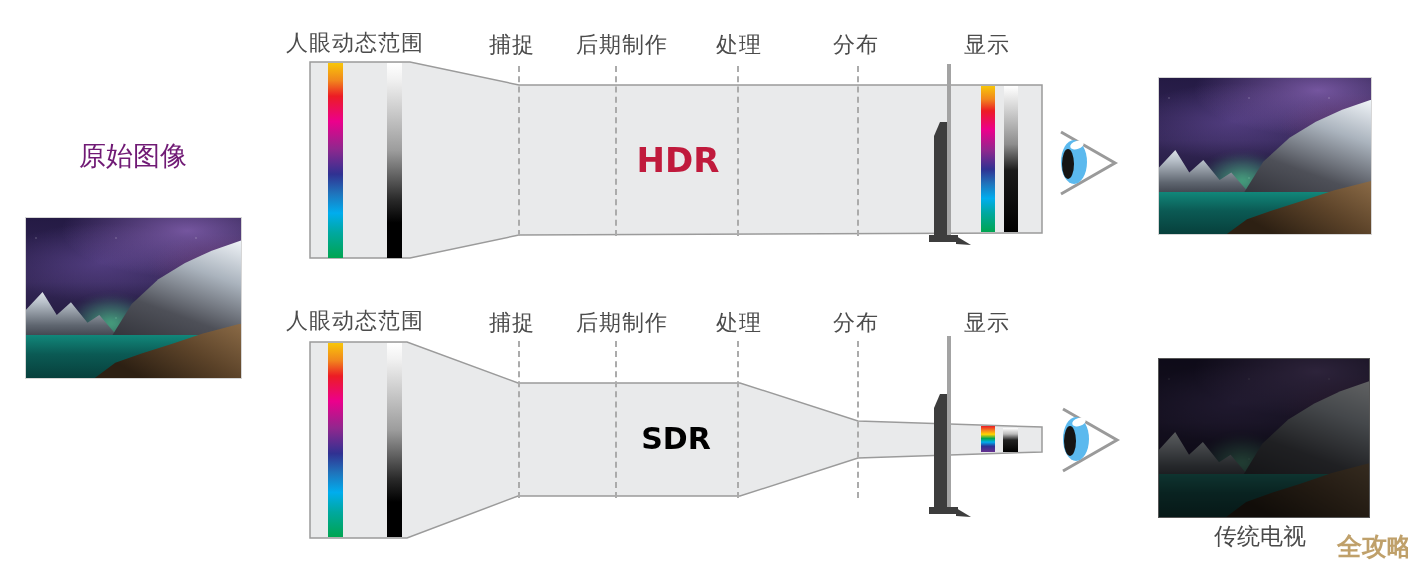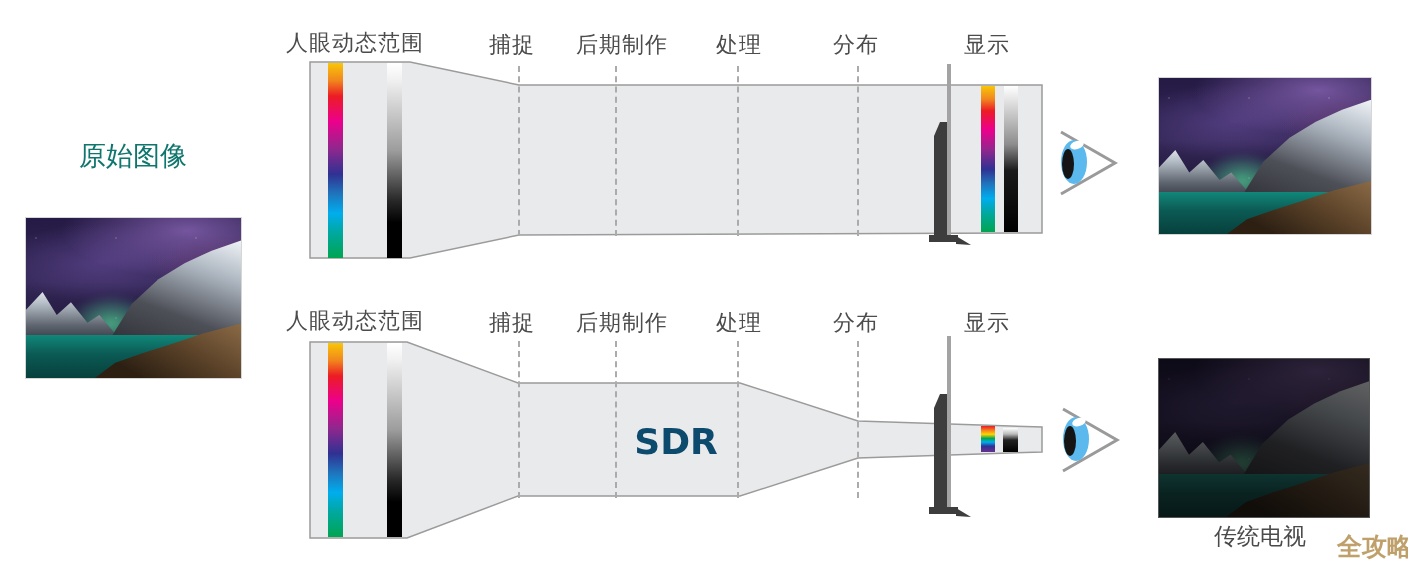--- a/index.html
+++ b/index.html
@@ -14,23 +14,23 @@
        #90278e 44%,#303192 57%,#1f74bc 67%,#00adee 77%,#00a8a0 87%,#00a551 100%);}
   .grayscale{background:linear-gradient(180deg,#ffffff 0%,#f2f2f2 8%,#9c9c9c 45%,#2a2a2a 70%,
        #000 82%,#000 100%);}
   .grayscale-out{background:linear-gradient(180deg,#ffffff 0%,#dddddd 12%,#8d8d8d 40%,
        #1a1a1a 58%,#000 100%);}
   .rainbow-small{background:linear-gradient(180deg,#ec1c24 0%,#f47b20 16%,#ffd400 32%,
        #00a651 48%,#00adee 62%,#2d3194 78%,#67308f 100%);}
   .grayscale-small{background:linear-gradient(180deg,#ffffff 0%,#bbbbbb 25%,#222222 50%,#000 100%);}
   .funnel-text{position:absolute;transform:translateX(-50%);font-weight:bold;white-space:nowrap;}
   #hdr-text{font-size:34px;color:#c01a3c;}
-  #sdr-text{font-size:36px;color:#0c4a6e;}
+  #sdr-text{font-size:30px;color:#000000;}
   .caption{position:absolute;transform:translateX(-50%);white-space:nowrap;}
-  #original-label{font-size:27px;color:#0f766e;}
+  #original-label{font-size:27px;color:#701a75;}
   #hdr-caption{font-size:22px;font-weight:700;color:#d31145;}
   #sdr-caption{font-size:23px;color:#4a4a4a;}
   #watermark{position:absolute;font-size:25px;font-weight:bold;color:#bfa06a;white-space:nowrap;}
   
   .scene{position:absolute;overflow:hidden;background:#1c1536;border:1px solid #d6d6d6;}
   .scene .sky{position:absolute;inset:0;background:
       radial-gradient(ellipse 90% 45% at 75% 8%, rgba(158,116,205,.65), rgba(150,110,200,0) 65%),
       radial-gradient(ellipse 70% 35% at 35% 28%, rgba(120,90,180,.45), rgba(120,90,180,0) 70%),
       radial-gradient(ellipse 50% 30% at 92% 30%, rgba(110,45,90,.5), rgba(110,45,90,0) 70%),
       linear-gradient(180deg,#241a44 0%,#352858 40%,#1a1434 75%,#10102a 100%);}
@@ -85,20 +85,21 @@
   </svg>
 
   <div class="dash-line" style="left:518px;top:66px;height:170px;"></div>
   <div class="dash-line" style="left:615px;top:66px;height:170px;"></div>
   <div class="dash-line" style="left:737px;top:66px;height:170px;"></div>
   <div class="dash-line" style="left:857px;top:66px;height:170px;"></div>
 
   <div class="grad-bar rainbow" style="left:328px;top:63px;width:15px;height:195px;"></div>
   <div class="grad-bar grayscale" style="left:387px;top:63px;width:15px;height:195px;"></div>
 
+  <div id="hdr-text" class="funnel-text" style="left:678px;top:140px;">HDR</div>
 
   <svg class="abs" style="left:927px;top:64px;" width="44" height="184" viewBox="0 0 44 184">
     <rect x="20" y="0" width="4" height="172" fill="#a3a3a3"></rect>
     <polygon points="20,58 20,174 7,174 7,72 13,58" fill="#3d3d3d"></polygon>
     <rect x="2" y="171" width="29" height="7" fill="#3d3d3d"></rect>
     <polygon points="29,172 44,181 29,180" fill="#3d3d3d"></polygon>
   </svg>
 
   <div class="grad-bar rainbow" style="left:981px;top:86px;width:14px;height:146px;"></div>
   <div class="grad-bar grayscale-out" style="left:1004px;top:86px;width:14px;height:146px;"></div>

